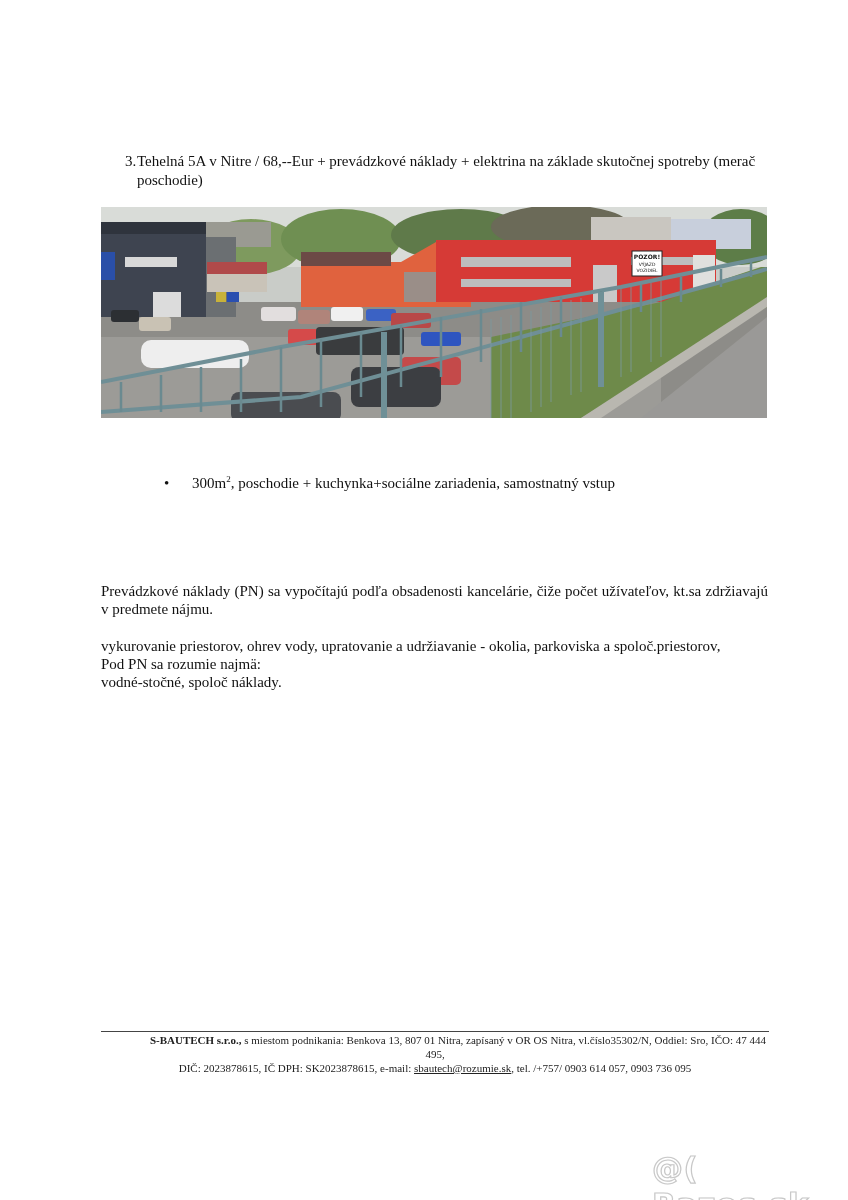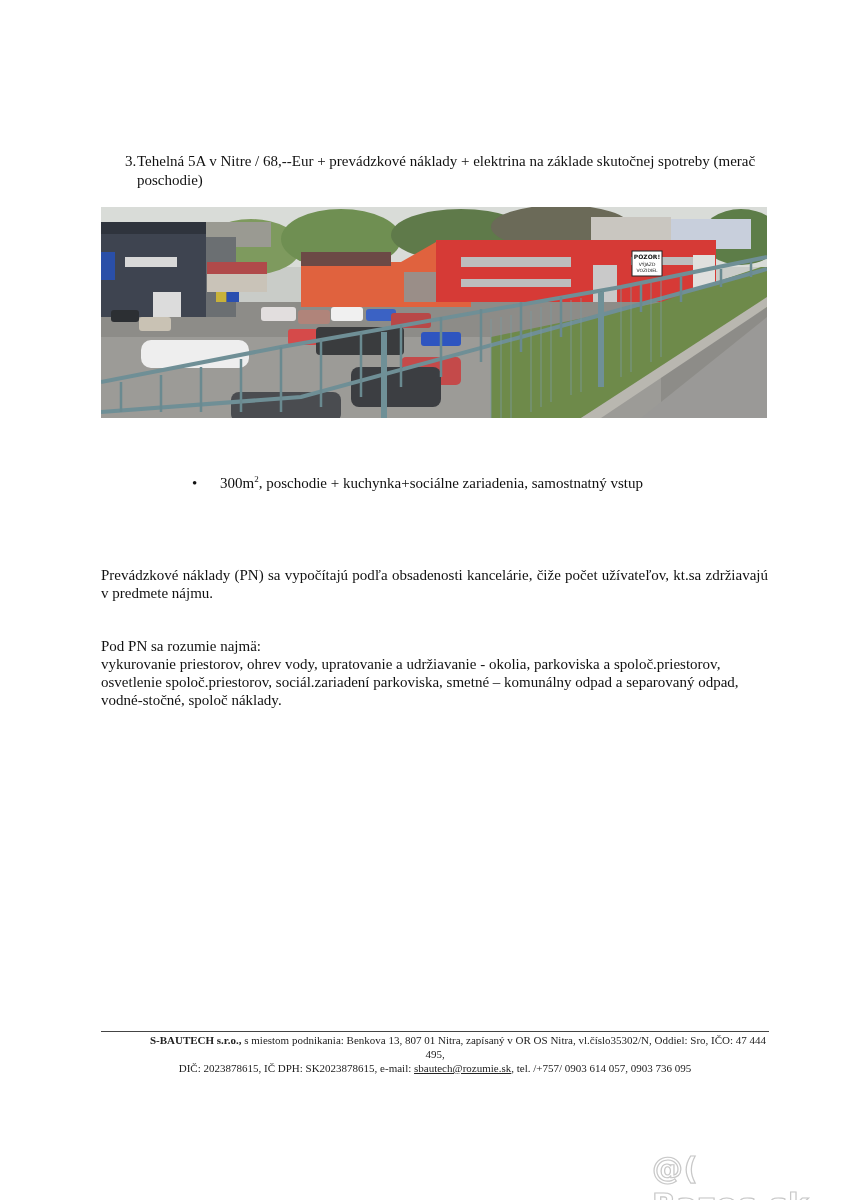--- a/index.html
+++ b/index.html
@@ -15,30 +15,30 @@
     .item-heading .num { position: absolute; left: 0; top: 0; }
     .item-heading .txt { margin-left: 12px; display: block; }
 
     .photo {
       position: absolute; left: 101px; top: 207px; width: 666px; height: 211px;
       overflow: hidden; background: #c9ccc8;
     }
     .photo svg { display: block; }
 
     .bullet-line {
-      position: absolute; left: 192px; top: 474px; font-size: 15px; line-height: 19px;
+      position: absolute; left: 164px; top: 474px; font-size: 15px; line-height: 19px;
     }
     .bullet-line .dot { display: inline-block; width: 28px; }
     .bullet-line sup { font-size: 9px; vertical-align: 6px; line-height: 0; }
 
     .para {
       position: absolute; left: 101px; width: 667px; font-size: 15px; line-height: 18px;
       text-align: justify;
     }
-    .p1 { top: 566px; }
+    .p1 { top: 582px; }
     .p2 { top: 637px; text-align: left; }
     .p2 .line { display: block; white-space: nowrap; }
 
     .footer-rule {
       position: absolute; left: 101px; top: 1031px; width: 668px; height: 1px; background: #444;
     }
     .footer {
       position: absolute; left: 101px; top: 1033px; width: 668px; text-align: center;
       font-size: 11px; line-height: 14px; color: #222;
     }
@@ -174,23 +174,22 @@
   </svg>
 </div>
 
 <div class="bullet-line">
   <span class="dot">•</span><span>300m</span><sup>2</sup><span>, poschodie + kuchynka+sociálne zariadenia, samostnatný vstup</span>
 </div>
 
 <div class="para p1">Prevádzkové náklady (PN) sa vypočítajú podľa obsadenosti kancelárie, čiže počet užívateľov, kt.sa zdržiavajú v predmete nájmu.</div>
 
 <div class="para p2">
+  <span class="line">vykurovanie priestorov, ohrev vody, upratovanie a udržiavanie - okolia, parkoviska a spoloč.priestorov,</span>
   <span class="line">Pod PN sa rozumie najmä:</span>
-  <span class="line">vykurovanie priestorov, ohrev vody, upratovanie a udržiavanie - okolia, parkoviska a spoloč.priestorov,</span>
-  <span class="line">osvetlenie spoloč.priestorov, sociál.zariadení parkoviska, smetné – komunálny odpad a separovaný odpad,</span>
   <span class="line">vodné-stočné, spoloč náklady.</span>
 </div>
 
 <div class="footer-rule"></div>
 <div class="footer">
   <div><b>S-BAUTECH s.r.o.,</b><span> s miestom podnikania: Benkova 13, 807 01 Nitra,  zapísaný v OR OS Nitra, vl.číslo35302/N, Oddiel: Sro, IČO: 47 444 495,</span></div>
   <div><span>DIČ: 2023878615,  IČ DPH: SK2023878615, e-mail: </span><a>sbautech@rozumie.sk</a><span>, tel. /+757/ 0903 614 057, 0903 736 095</span></div>
 </div>
 
 <div class="watermark">@( Bazos.sk</div>

